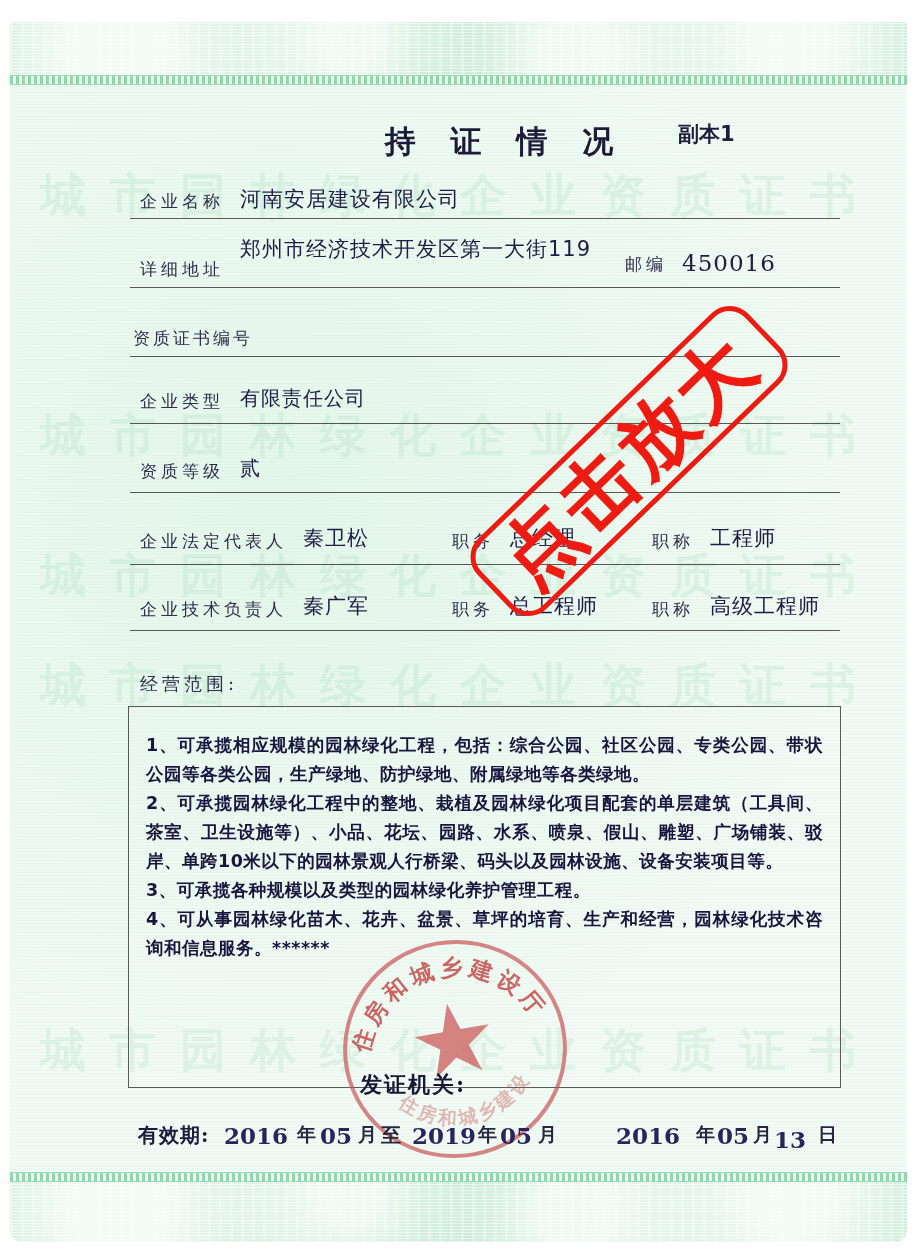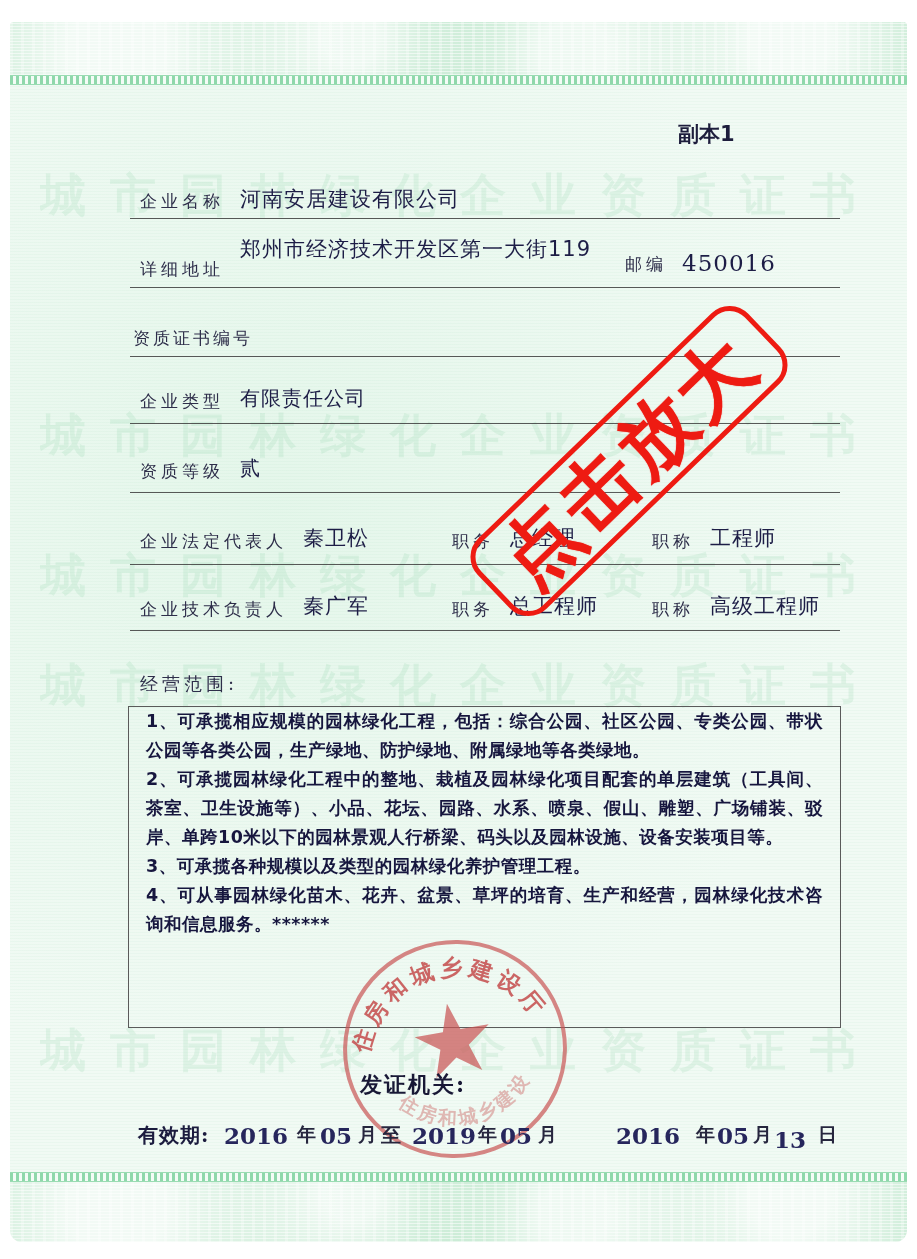--- a/index.html
+++ b/index.html
@@ -46,22 +46,22 @@
   
   .lbl { position:absolute; z-index:3; font-family:"DejaVu Serif","Liberation Serif",serif;
          font-size:17px; letter-spacing:4px; color:#2e2e4a; }
   .val { position:absolute; z-index:3; font-weight:normal; color:#1d1d46; font-size:21px; letter-spacing:1px; }
   .num { font-family:"DejaVu Serif","Liberation Serif",serif; }
 
   .fline { position:absolute; left:120px; width:710px; height:0; z-index:2;
            border-top:1.6px solid rgba(60,60,60,.85); }
 
   
-  .scope-box { position:absolute; left:118px; top:684px; width:713px; height:322px; z-index:2;
-               border:1.6px solid #5a5a5a; padding:0 17px 0 17px; background:rgba(255,255,255,.06); }
+  .scope-box { position:absolute; left:118px; top:684px; width:713px; height:382px; z-index:2;
+               border:1.6px solid #5a5a5a; padding:24px 17px 0 17px; background:rgba(255,255,255,.06); }
   .scope-box p { font-size:17.5px; font-weight:bold; color:#16163e; line-height:29px;
                  text-align:justify; letter-spacing:.5px; }
 
   
   .issuer { position:absolute; left:350px; top:1048px; z-index:5;
             font-family:"DejaVu Serif","Liberation Serif",serif; font-weight:bold;
             font-size:22px; letter-spacing:2px; color:#181836; }
   .seal { position:absolute; left:333px; top:918px; width:224px; height:218px; z-index:4;
           transform:rotate(-10deg); }
   .seal-ring { position:absolute; inset:0; border:4px solid rgba(201,84,84,.70); border-radius:50%; }
@@ -99,20 +99,21 @@
   <div class="wm" style="top:383px;">城市园林绿化企业资质证书</div>
   <div class="wm" style="top:523px;">城市园林绿化企业资质证书</div>
   <div class="wm" style="top:633px;">城市园林绿化企业资质证书</div>
   <div class="wm" style="top:998px;">城市园林绿化企业资质证书</div>
 
   <div class="band band-top"></div>
   <div class="checker checker-top"></div>
   <div class="band band-bottom"></div>
   <div class="checker checker-bottom"></div>
 
+  <div class="title">持 证 情 况</div>
   <div class="copy-label">副本1</div>
 
   <div class="lbl" style="left:130px; top:168px;">企业名称</div>
   <div class="val" style="left:230px; top:163px;">河南安居建设有限公司</div>
   <div class="fline" style="top:196px;"></div>
 
   <div class="val" style="left:230px; top:213px;">郑州市经济技术开发区第一大街119</div>
   <div class="lbl" style="left:130px; top:236px;">详细地址</div>
   <div class="lbl" style="left:615px; top:231px;">邮编</div>
   <div class="val num" style="left:672px; top:228px; font-size:23px;">450016</div>

